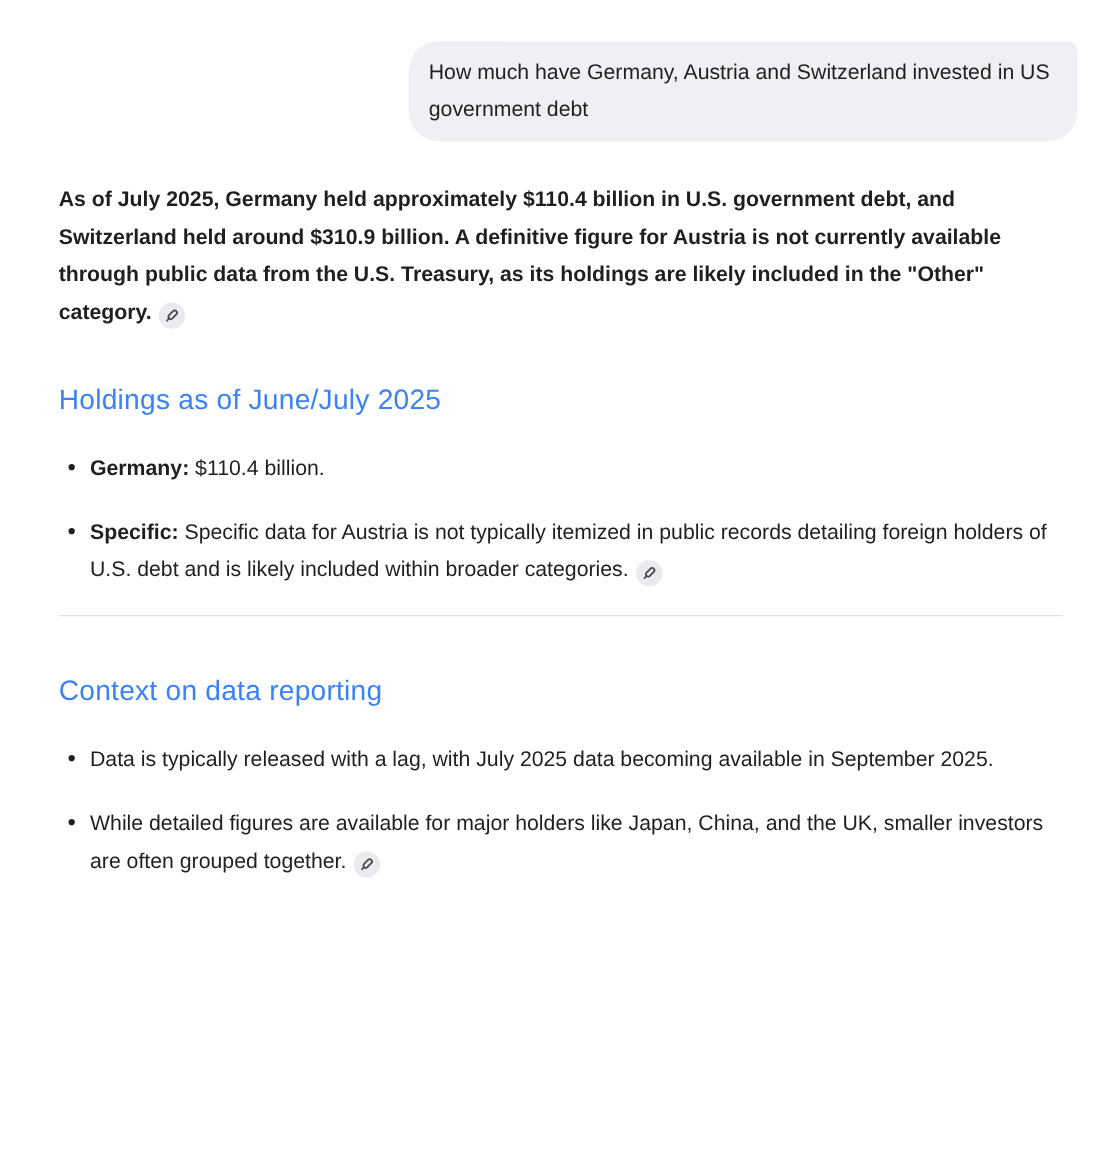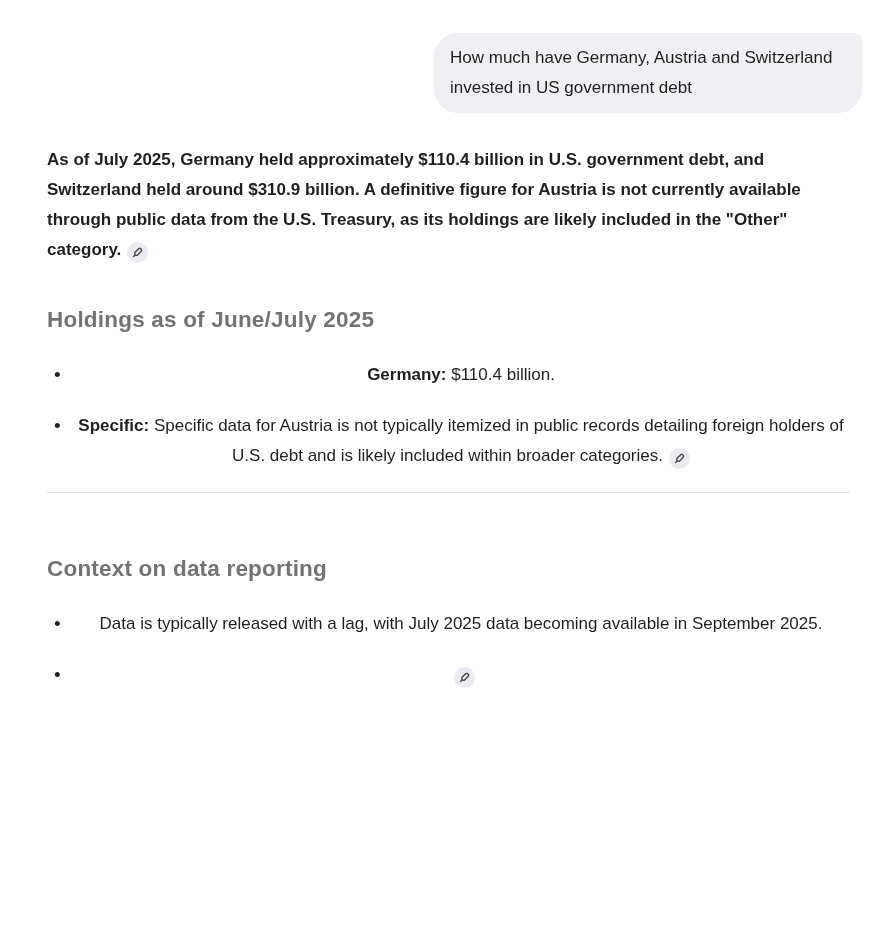--- a/index.html
+++ b/index.html
@@ -12,45 +12,45 @@
     background: #ffffff;
   }
   
   .user-row {
     display: flex;
     justify-content: flex-end;
     padding: 33px 24px 0 0;
   }
   .user-bubble {
     box-sizing: border-box;
-    width: 428px;
+    width: 535px;
     background: #eef0f4;
     border-radius: 24px 8px 24px 24px;
     padding: 10px 16px;
     font-size: 17px;
     line-height: 30px;
     color: #1f1f1f;
   }
   
   .answer {
     padding: 32px 36px 20px 47px;
     font-size: 17px;
     line-height: 30px;
   }
   .answer p.intro { margin: 0; font-weight: bold; }
   h2.section-heading {
     font-size: 22.5px;
-    font-weight: 700;
+    font-weight: 400;
     letter-spacing: 0.2px;
     line-height: 28px;
     margin: 41px 0 26px 0;
-    color: #737373;
+    color: #3b82f6;
   }
-  h2.context-heading { margin-top: 62px; }
-  ul.bullet-list { list-style: none; margin: 0; padding: 0; text-align: center; }
+  h2.context-heading { margin-top: 46px; }
+  ul.bullet-list { list-style: none; margin: 0; padding: 0; }
   ul.bullet-list li {
     position: relative;
     padding-left: 25px;
     margin: 0 0 21px 0;
   }
   ul.bullet-list li::before {
     content: "\2022";
     position: absolute;
     left: 7px;
     top: 0;
@@ -116,21 +116,21 @@
           </span></li>
 </ul>
 
     <hr class="divider">
 
     <h2 class="section-heading context-heading">Context on data reporting</h2>
     <ul class="bullet-list">
 
   <li><span class="bullet-bold"></span><span>Data is typically released with a lag, with July 2025 data becoming available in September 2025.</span></li>
 
-  <li><span class="bullet-bold"></span><span class="citation-chip">
+  <li><span class="bullet-bold"></span><span>While detailed figures are available for major holders like Japan, China, and the UK, smaller investors are often grouped together.</span><span class="citation-chip">
             <svg width="13" height="13" viewBox="0 0 24 24">
               <g fill="none" stroke="#46494e" stroke-width="2.6" stroke-linecap="round" transform="rotate(-45 12 12)">
                 <rect x="6.2" y="8.6" width="15" height="6.8" rx="3.4"></rect>
                 <line x1="1.8" y1="12" x2="6.2" y2="12"></line>
               </g>
             </svg>
           </span></li>
 </ul>
 
   </div>

